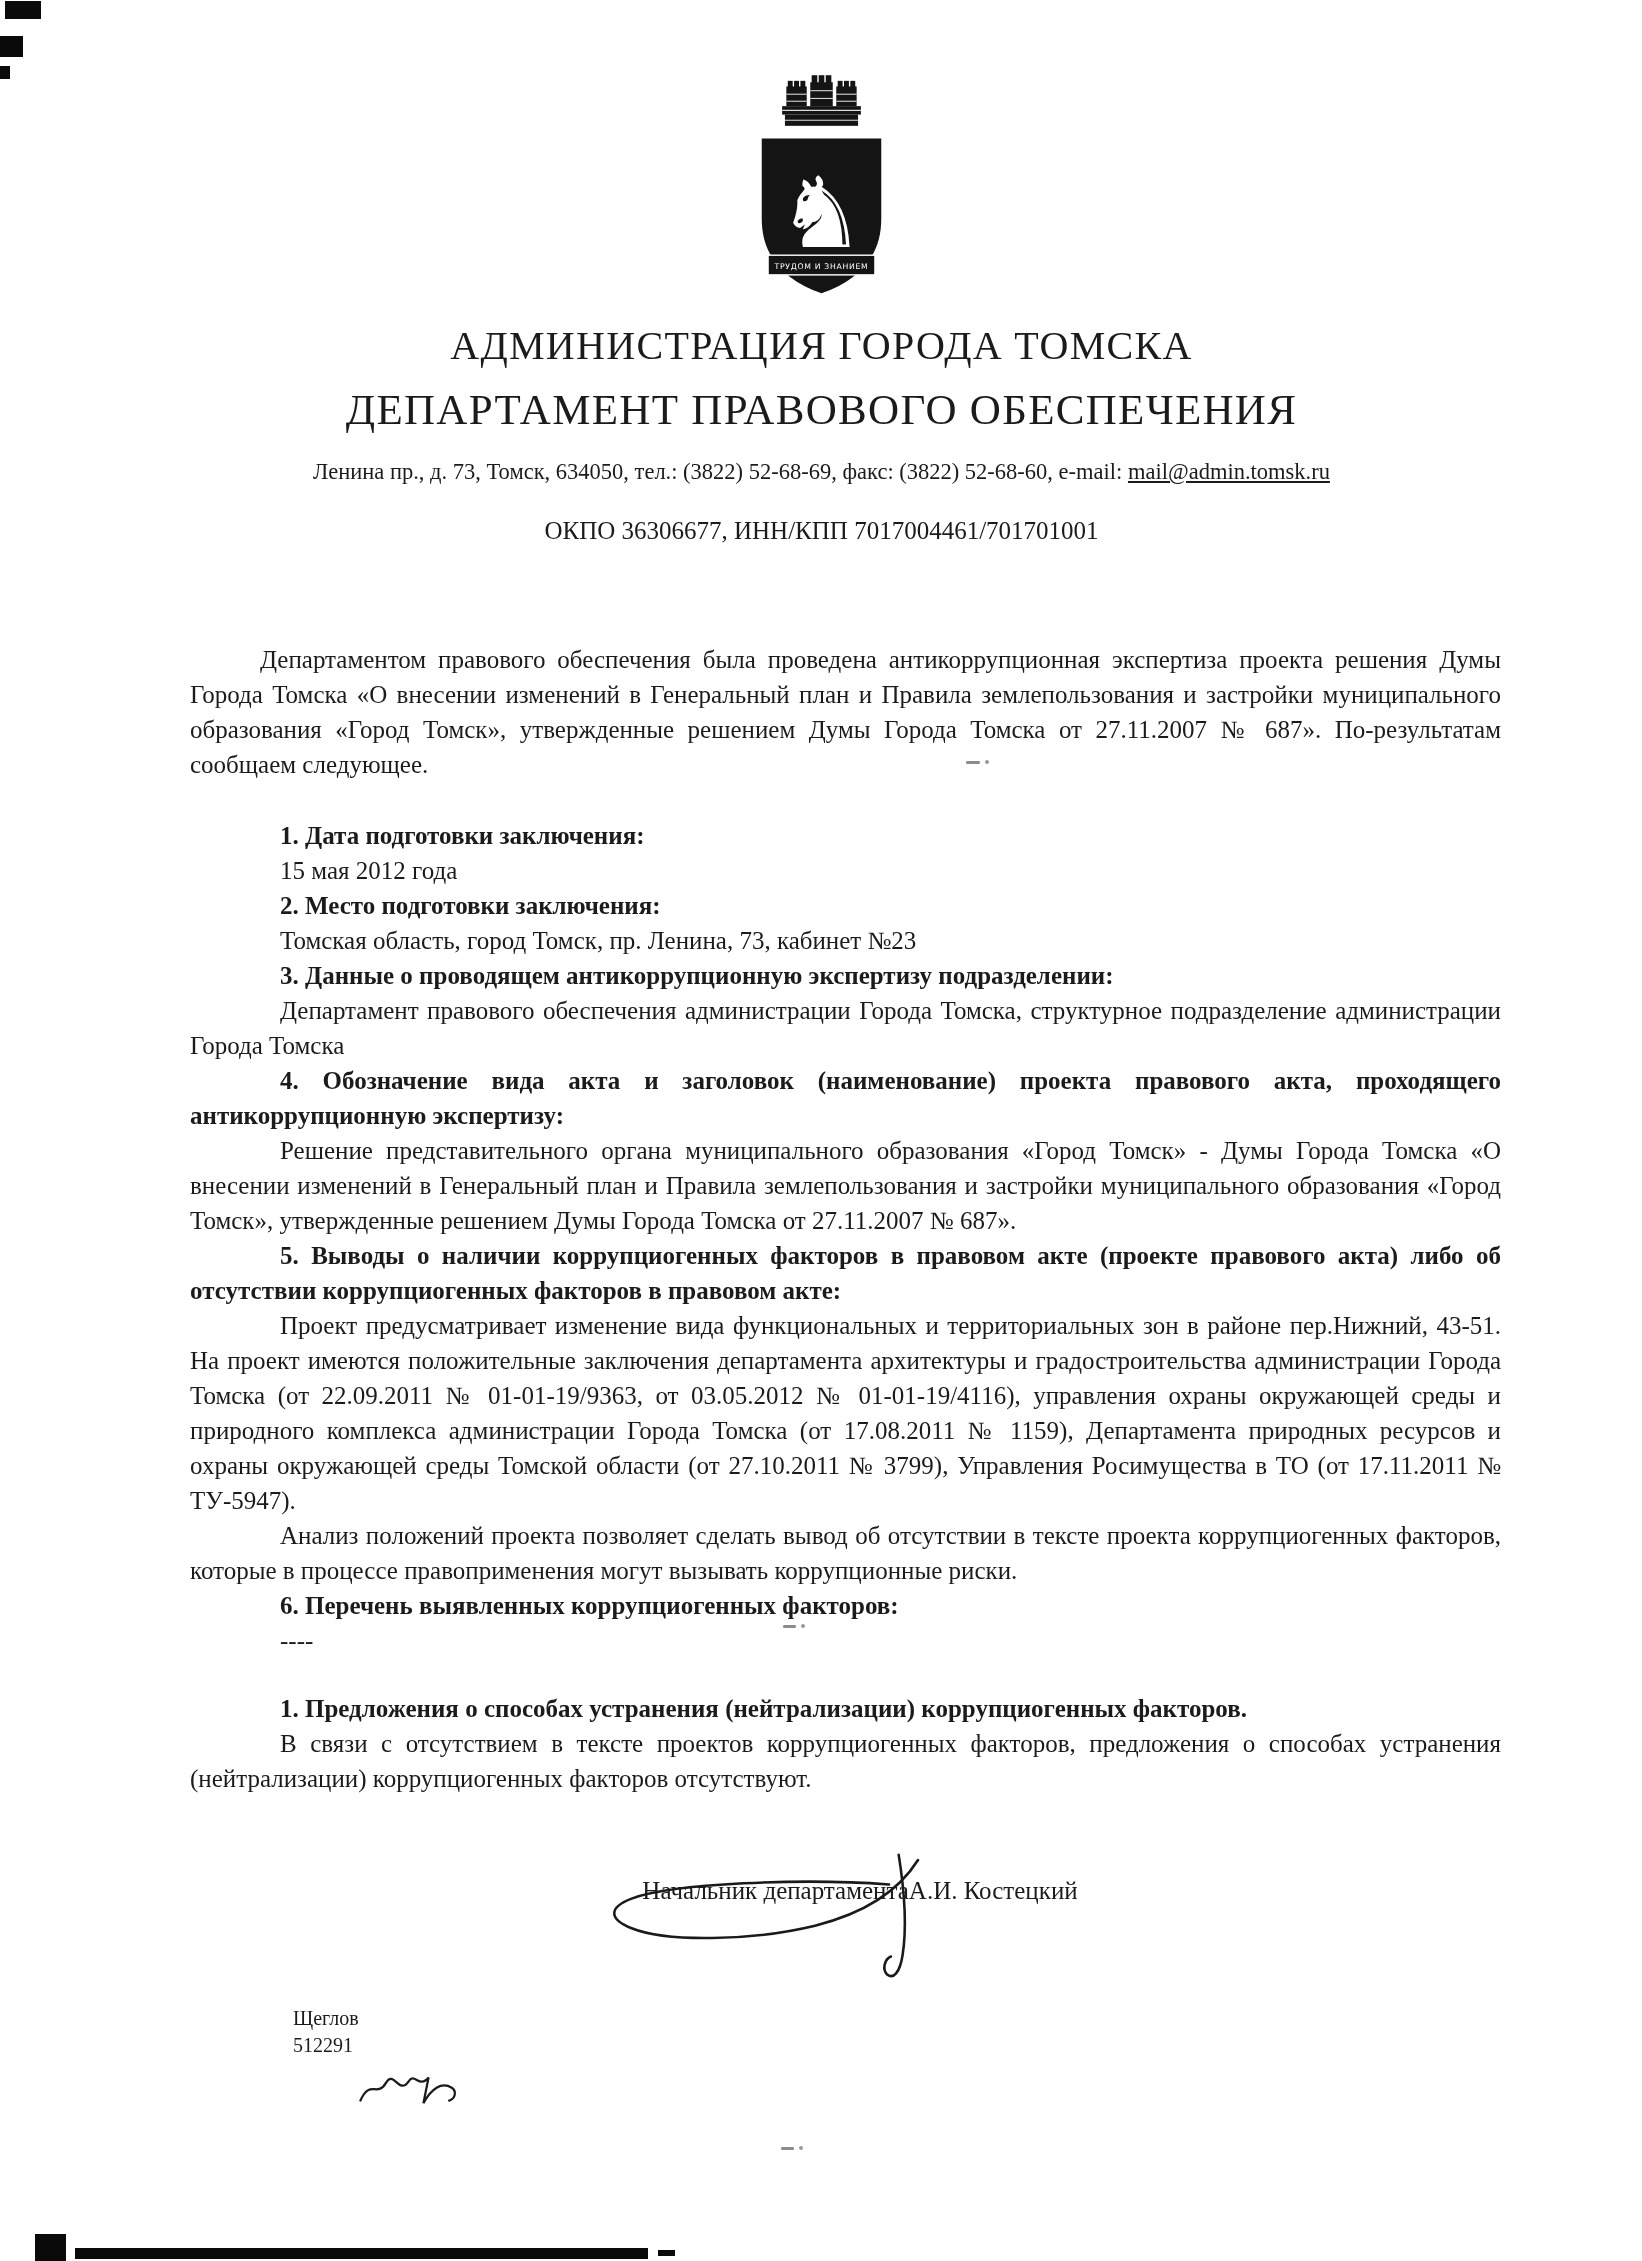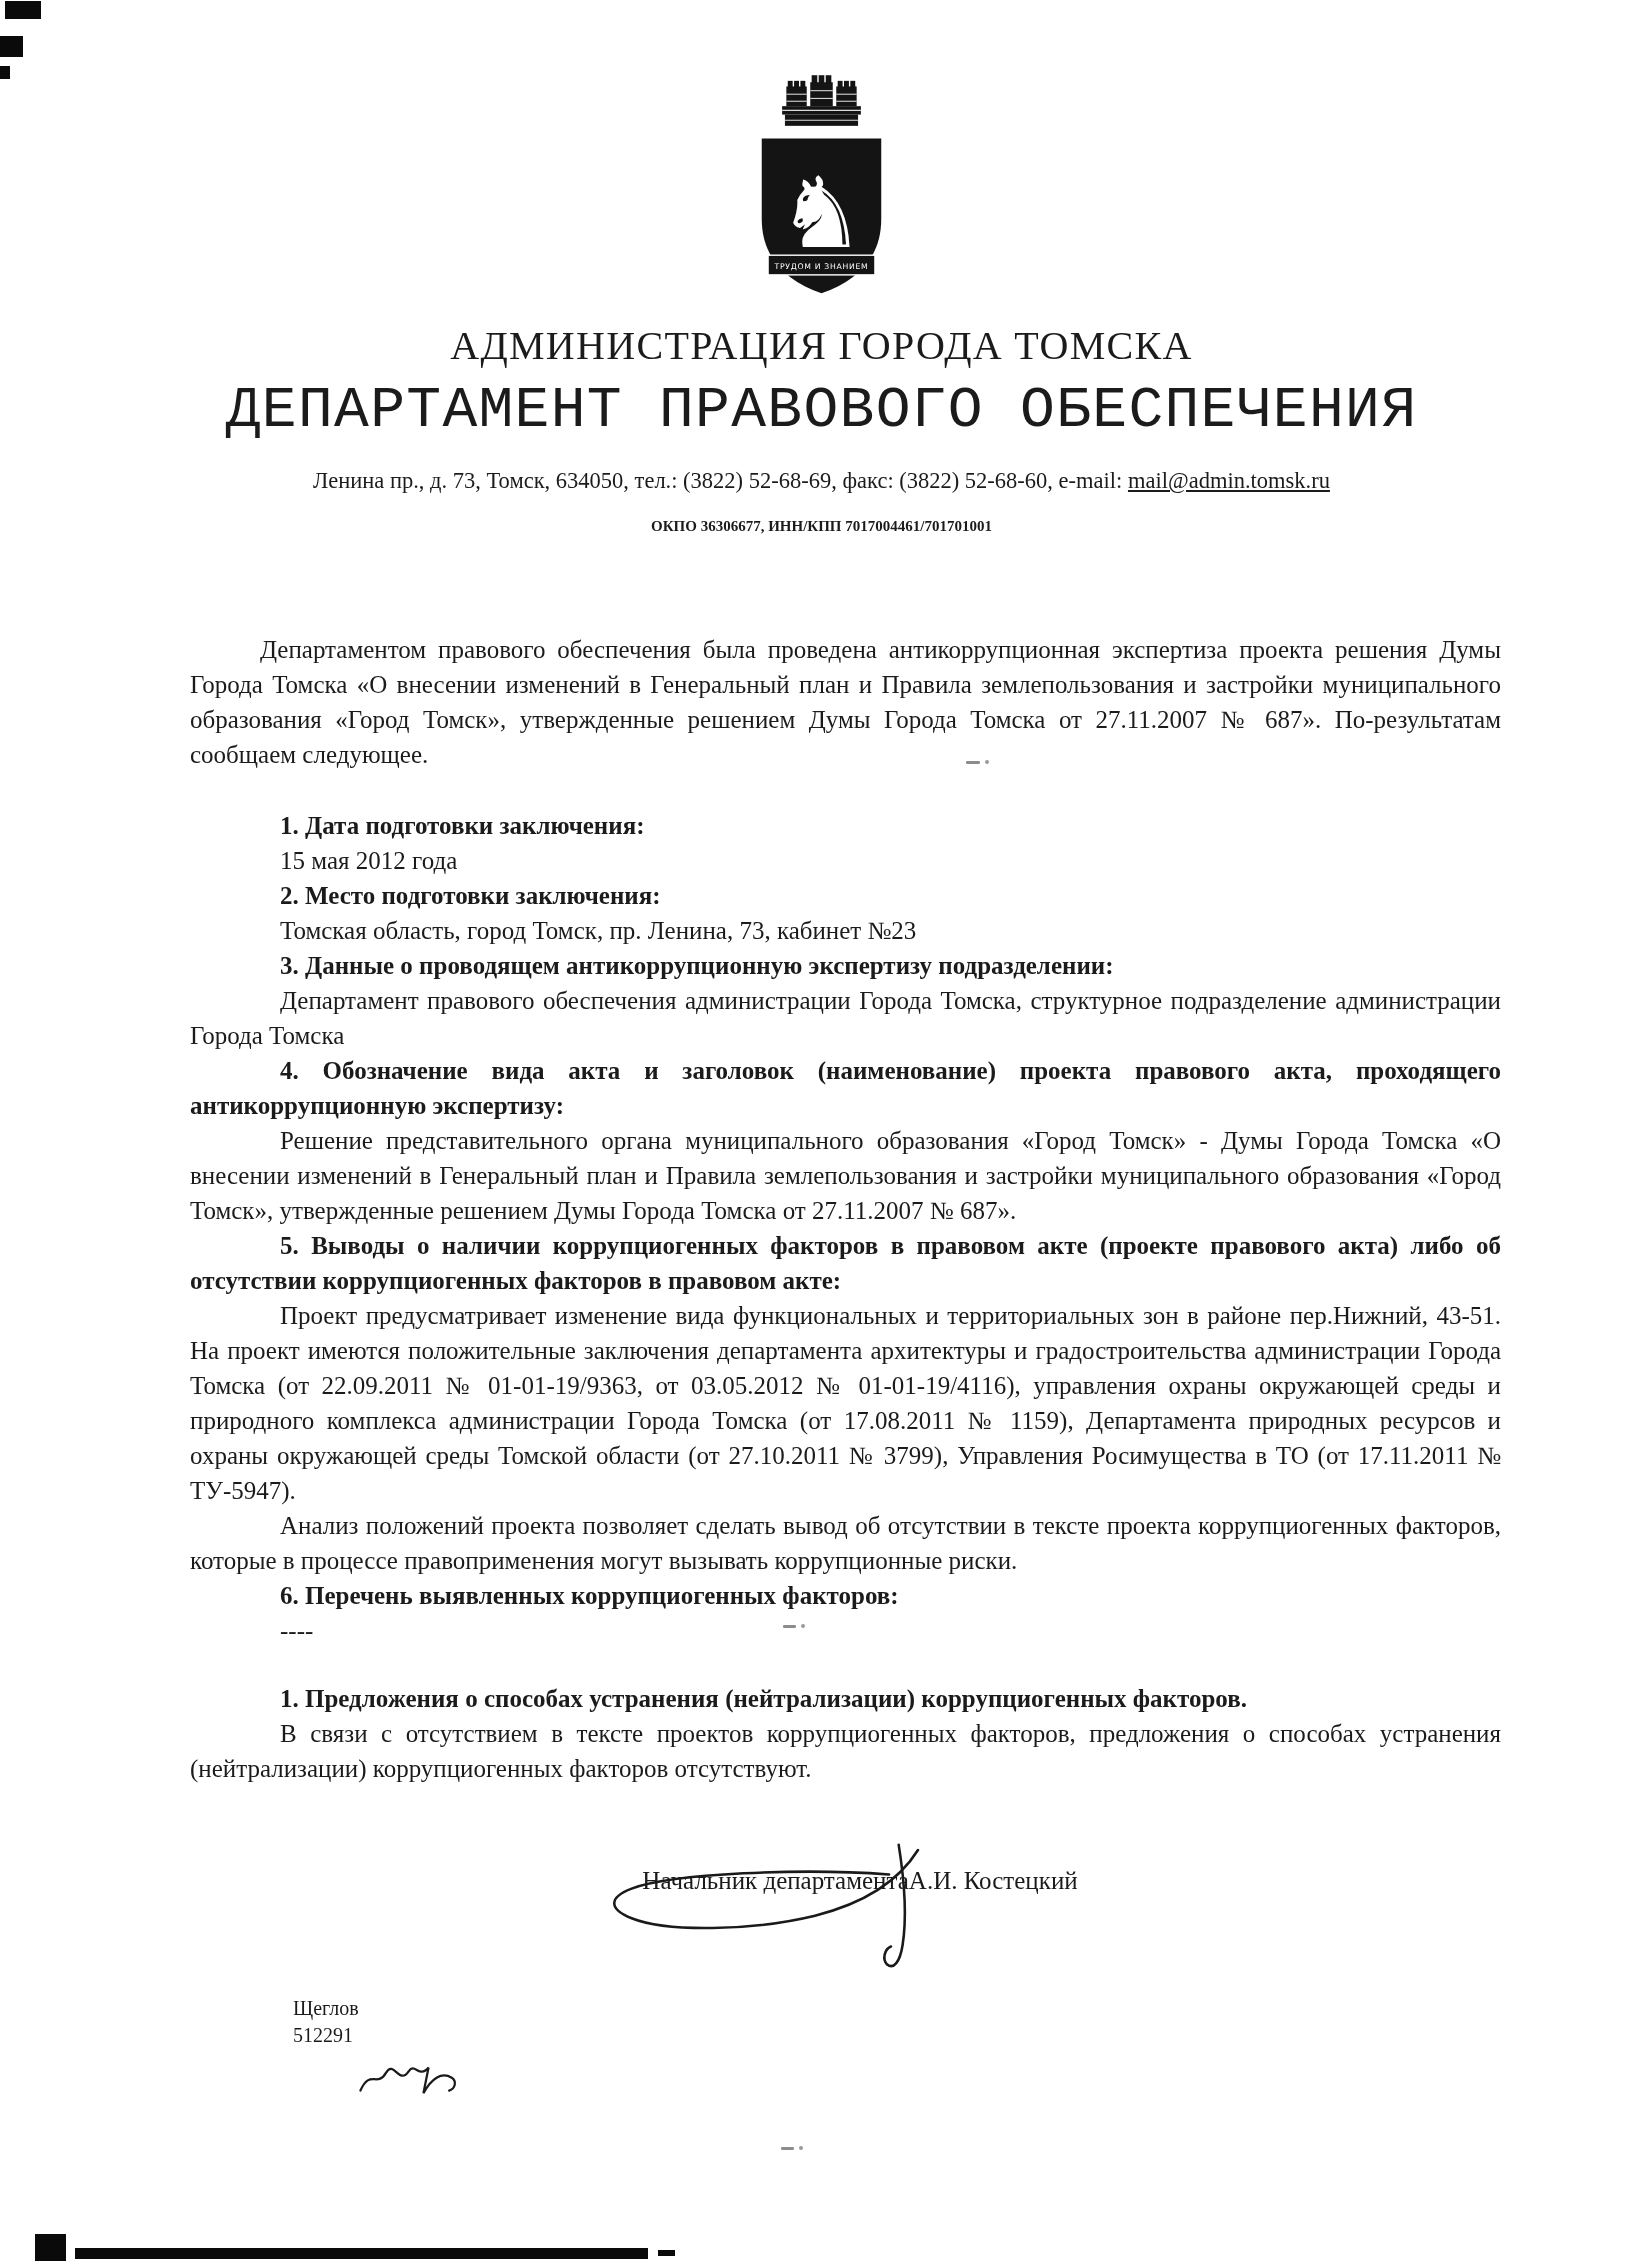--- a/index.html
+++ b/index.html
@@ -11,24 +11,24 @@
     color:#1b1b1b;
     font-family:"Liberation Serif", serif;
     overflow:hidden;
   }
 
   
   .letterhead { text-align:center; }
   .emblem-wrap { padding-top:71px; }
   .emblem-wrap svg { display:inline-block; }
   .org-line-1 { font-size:40px; letter-spacing:1.3px; margin-top:17px; white-space:nowrap; }
-  .org-line-2 { font-size:58px; letter-spacing:1.3px; margin-top:9px; white-space:nowrap;font-family:Liberation Mono, monospace; }
+  .org-line-2 { font-size:43px; letter-spacing:1.3px; margin-top:16px; white-space:nowrap; }
   .contact    { font-size:22.5px; margin-top:25px; white-space:nowrap; }
   .email      { text-decoration:underline; }
-  .codes      { font-size:15px; margin-top:24px; white-space:nowrap;font-weight:bold; }
+  .codes      { font-size:25px; margin-top:32px; white-space:nowrap; }
 
   
   .body-text {
     margin:97px 142px 0 190px;
     font-size:25px;
     line-height:35px;
     text-align:justify;
   }
   .para { margin:0; text-indent:90px; }
   .intro { text-indent:70px; margin-bottom:36px; }

